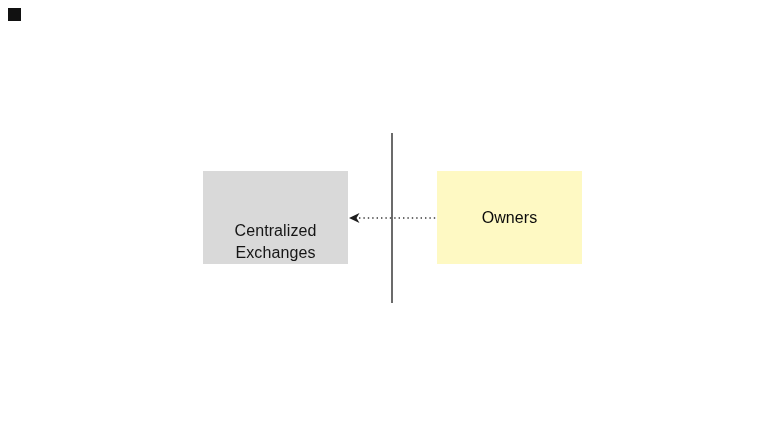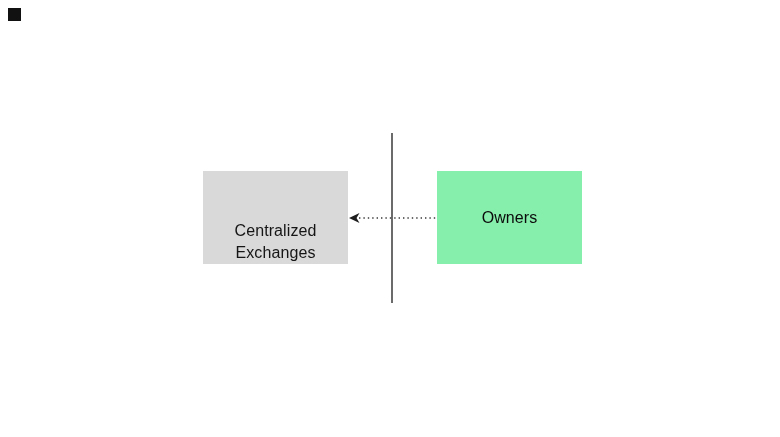--- a/index.html
+++ b/index.html
@@ -76,17 +76,17 @@
     <span class="node-label" style="color: rgb(21, 21, 21);">Centralized Exchanges</span>
   </div>
 
   <div class="divider" style="background: rgb(107, 107, 107);"></div>
 
   <svg class="arrow" viewBox="0 0 88 12">
     <line class="arrow-line" x1="10" y1="6" x2="88" y2="6" style="stroke: rgb(58, 58, 58);"></line>
     <path class="arrow-head" d="M0 6 L10.5 1 L7.5 6 L10.5 11 Z" style="fill: rgb(30, 30, 30);"></path>
   </svg>
 
-  <div class="node node-right" style="background: #86efac;">
+  <div class="node node-right" style="background: #fef9c3;">
     <span class="node-label" style="color: rgb(11, 11, 11);">Owners</span>
   </div>
 
 </div>
 
 </body></html>

